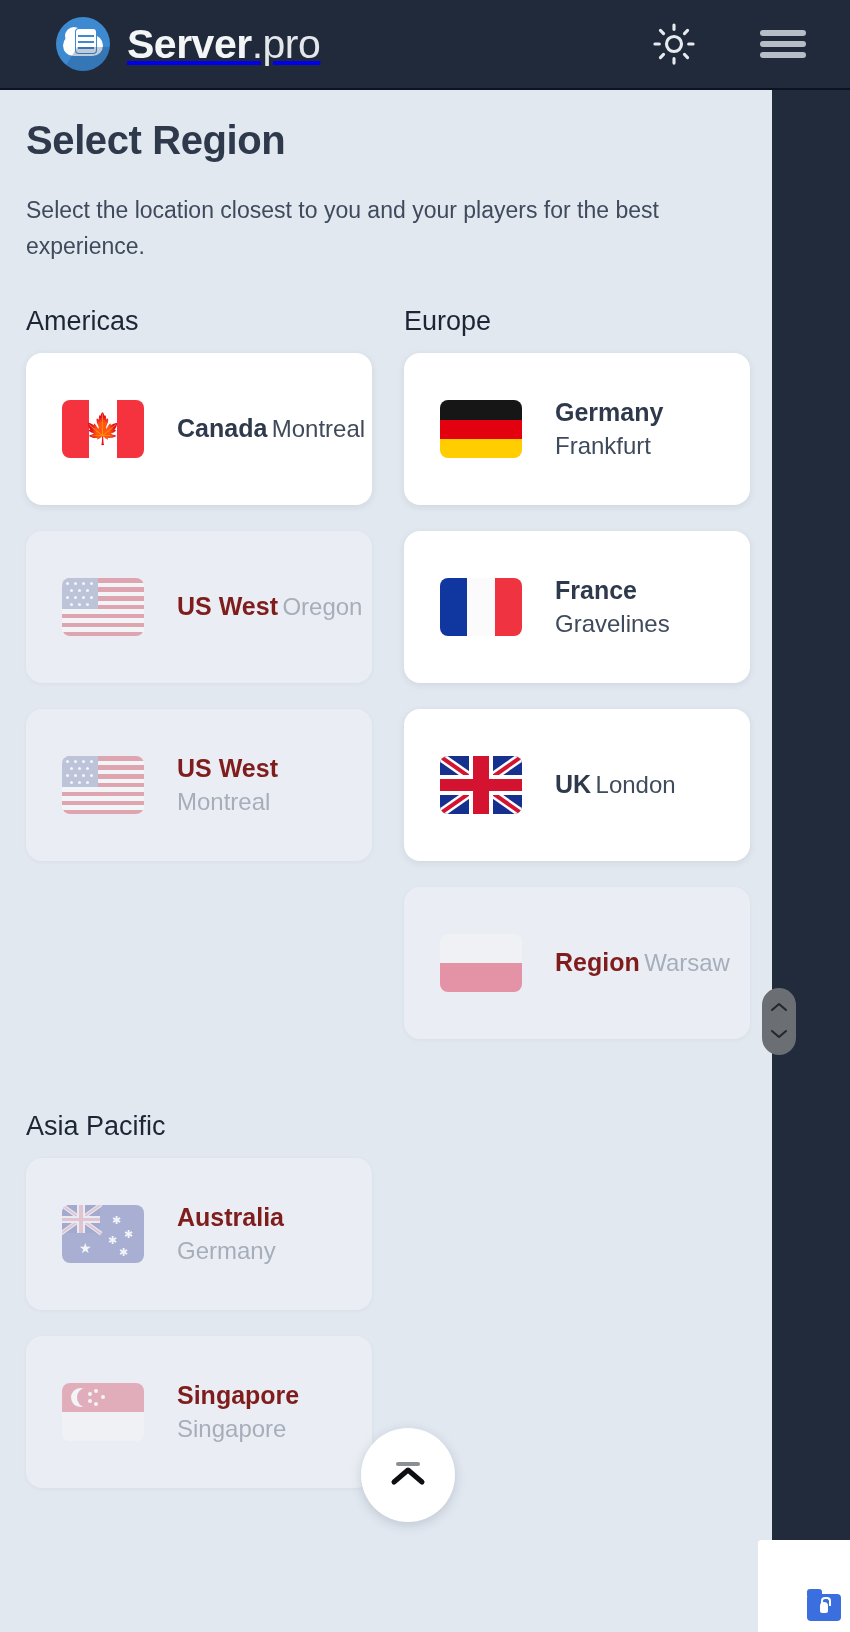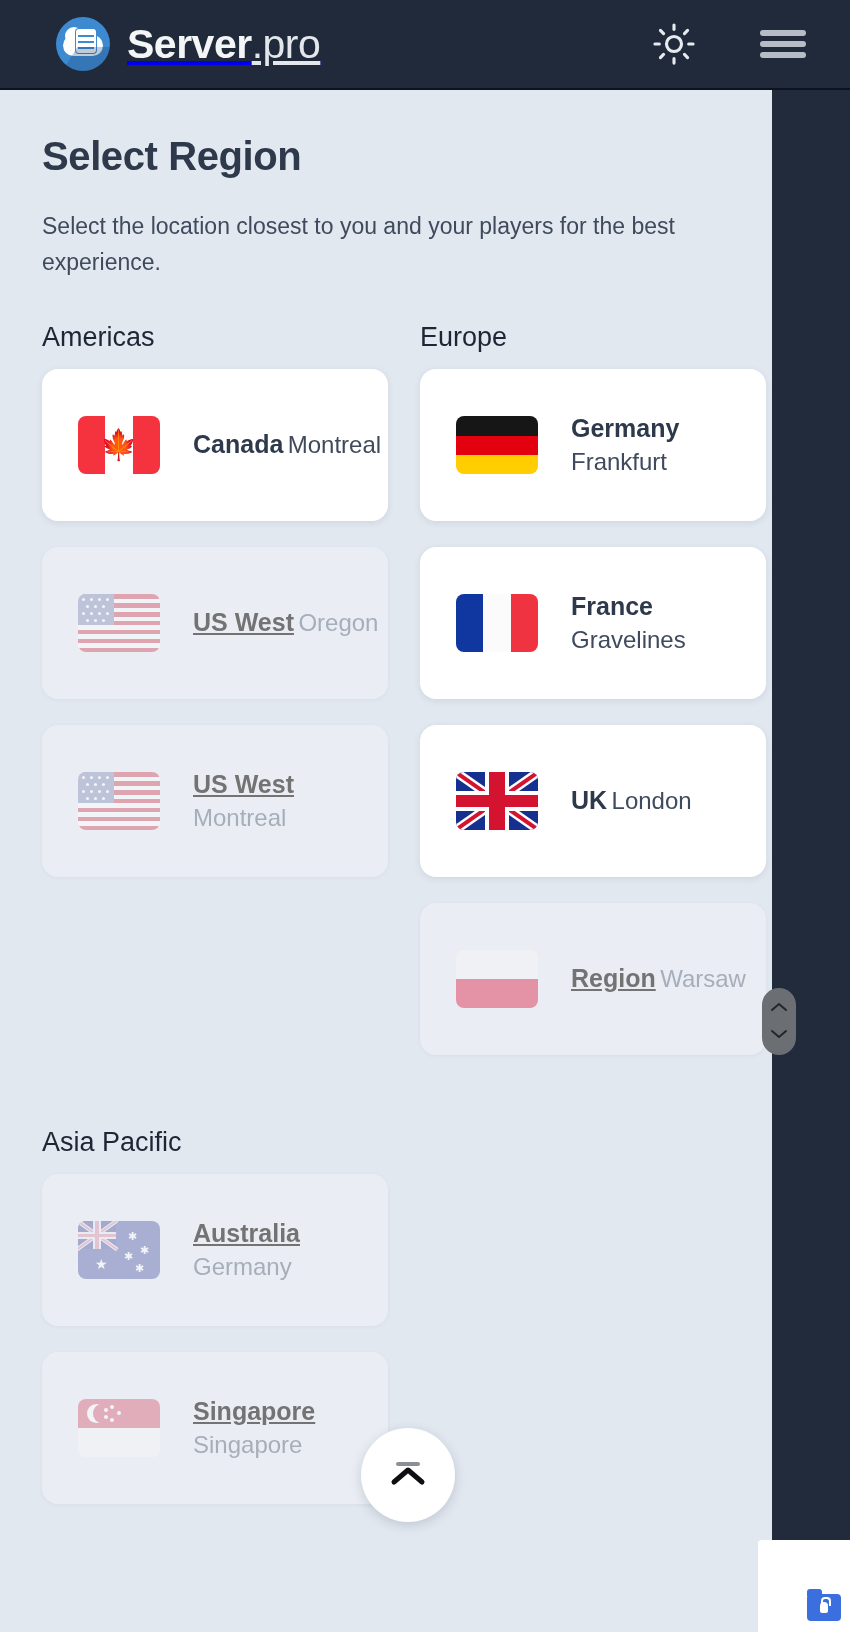--- a/index.html
+++ b/index.html
@@ -57,36 +57,36 @@
     width: 42px; height: 30px;
     background: rgba(30,70,110,.28);
     transform: skewX(-32deg);
   }
   .brand-text {
     margin-left: 17px;
     font-size: 41px; color: #f3f5f7; letter-spacing: -.5px;
     white-space: nowrap;
   }
   .brand-text .b { font-weight: 700; }
-  .brand-text .l { font-weight: 400; color: #e3e7eb; text-decoration: underline; }
+  .brand-text .l { font-weight: 400; color: #e3e7eb; }
 
   .topbar-actions {
     margin-left: auto; margin-right: 42px;
     display: flex; align-items: center; gap: 62px;
   }
   .icon-btn { background: none; border: none; cursor: pointer; display:block; line-height: 0; }
 
   
   .page {
     position: absolute; top: 90px; left: 0;
     width: 772px; height: 1542px;
     background: #e2e8f0;
     overflow: hidden;
   }
-  .page-inner { padding: 28px 26px 0 42px; margin-top: 16px; }
+  .page-inner { padding: 28px 26px 0 26px; }
 
   .page-title {
     font-size: 40px; font-weight: 700; color: #2e3a4c;
     letter-spacing: -.4px;
     margin-bottom: 30px;
   }
   .page-subtitle {
     font-size: 23px; color: #3f4a5c; line-height: 1.55;
     max-width: 715px;
     margin-bottom: 42px;
@@ -128,21 +128,21 @@
   .card.disabled .flag { opacity: .42; }
   .card-text { margin-left: 33px; }
   .card-name {
     font-size: 25px; font-weight: 700; color: #2e3a4c;
     line-height: 1.35;
   }
   .card-city {
     font-size: 24px; font-weight: 400; color: #3f4a5c;
     line-height: 1.35;
   }
-  .card.disabled .card-name { color: #737373; text-decoration: underline; }
+  .card.disabled .card-name { color: #7f1d1d; }
   .card.disabled .card-city { color: #a6aeba; }
 
   
   .f-ca { background: #fff; }
   .f-ca:before, .f-ca:after {
     content: ""; position: absolute; top: 0; bottom: 0; width: 27px; background: #f5333f;
   }
   .f-ca:before { left: 0; } .f-ca:after { right: 0; }
   .f-ca .leaf {
     position: absolute; left: 50%; top: 50%; transform: translate(-50%,-50%);

